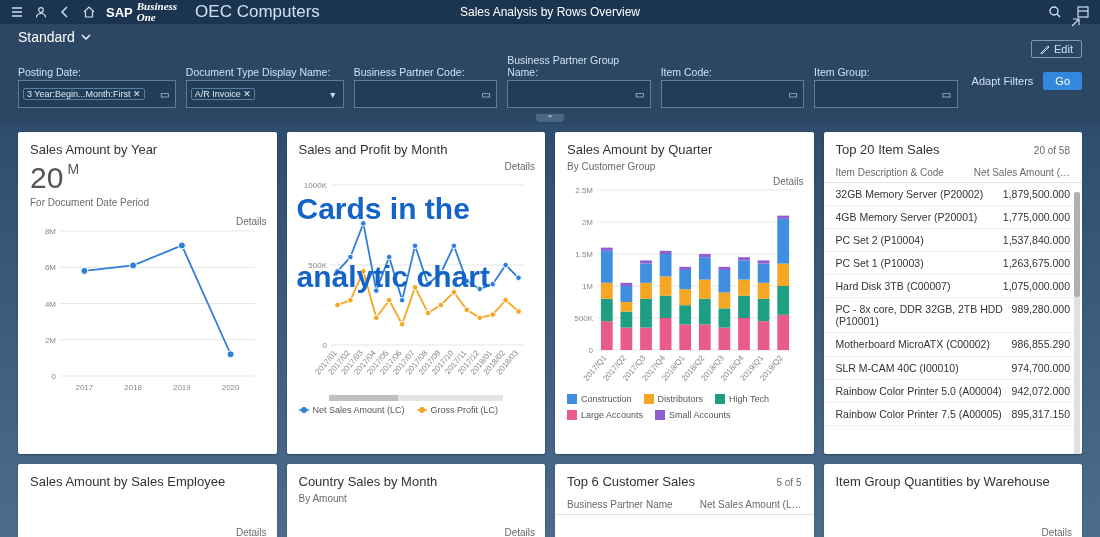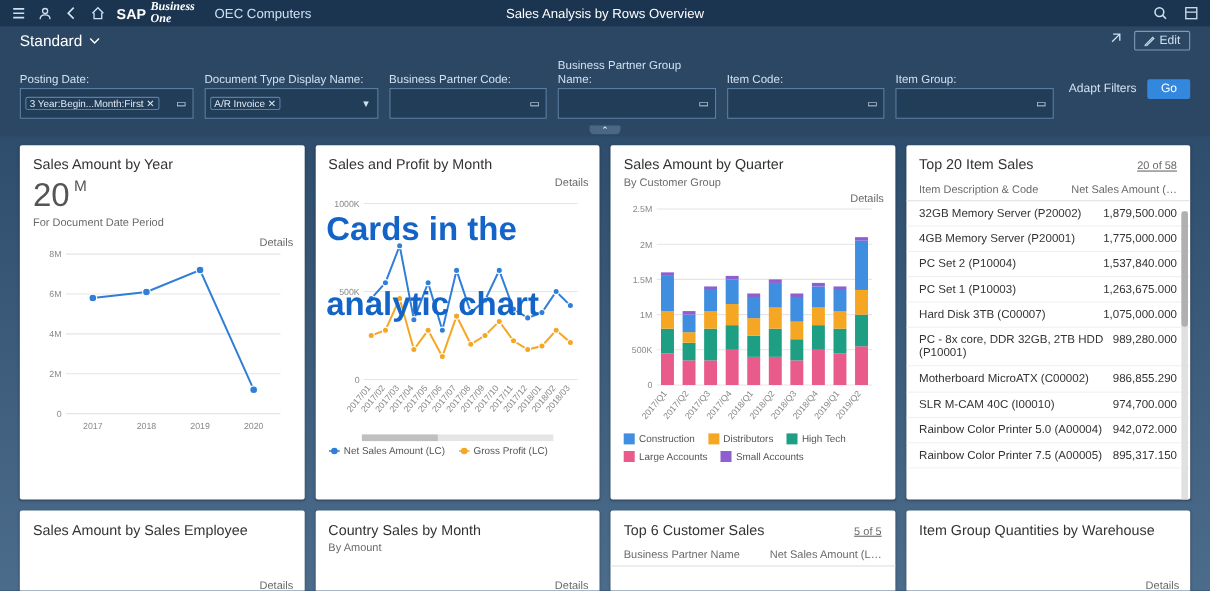--- a/index.html
+++ b/index.html
@@ -4,28 +4,28 @@
 <style>
   * { box-sizing: border-box; margin: 0; padding: 0; }
   html, body { width: 1100px; height: 537px; font-family: "72", Arial, sans-serif; background: #2c4764; overflow: hidden; }
   body { display: flex; flex-direction: column; color: #fff; font-size: 12px; }
 
   
   .topbar { display: flex; align-items: center; height: 24px; padding: 0 10px; background: #1b3450; gap: 10px; }
   .topbar .tb-icon { width: 14px; height: 14px; display: inline-flex; align-items: center; justify-content: center; color: #cfe0f1; }
   .topbar .logo { display: inline-flex; align-items: center; gap: 4px; font-weight: bold; font-size: 13px; }
   .topbar .logo .bo { font-family: serif; font-style: italic; font-size: 11px; line-height: 1; }
-  .topbar .company { font-size: 12px; color: #cfe0f1; margin-left: 8px; }
+  .topbar .company { font-size: 17px; color: #cfe0f1; margin-left: 8px; }
   .topbar .title { position: absolute; left: 0; right: 0; text-align: center; font-size: 12px; color: #fff; pointer-events: none; }
   .topbar .right { margin-left: auto; display: flex; gap: 14px; }
 
   
   .variantbar { display: flex; align-items: center; height: 26px; padding: 0 18px; }
   .variantbar .variant { font-size: 14px; color: #fff; display: flex; align-items: center; gap: 6px; }
-  .variantbar .right { margin-left: auto; display: flex; align-items: flex-start; gap: 10px; }
+  .variantbar .right { margin-left: auto; display: flex; align-items: flex-end; gap: 10px; flex-direction: column; }
   .variantbar .editbtn { border: 1px solid #7e9ab6; padding: 2px 8px; font-size: 11px; color: #cfe0f1; background: transparent; border-radius: 2px; display: inline-flex; align-items: center; gap: 4px; }
 
   
   .filterbar { display: flex; gap: 10px; padding: 4px 18px 6px; align-items: flex-end; flex-wrap: nowrap; }
   .filter { display: flex; flex-direction: column; gap: 2px; flex: 1 1 0; min-width: 0; }
   .filter label { font-size: 10.5px; color: #cfe0f1; }
   .filter .field { height: 28px; border: 1px solid #5a7ea2; background: #223d58; display: flex; align-items: center; padding: 0 4px; gap: 4px; position: relative; }
   .filter .field .token { background: #30,; }
   .filter .field input { flex: 1; background: transparent; border: none; color: #fff; font-size: 10px; outline: none; min-width: 0; }
   .filter .field .vh { width: 12px; height: 12px; color: #cfe0f1; display: inline-flex; align-items: center; justify-content: center; font-size: 10px; }
@@ -36,21 +36,21 @@
   .collapse-handle { height: 10px; display: flex; justify-content: center; }
   .collapse-handle span { width: 28px; height: 8px; background: #4a6885; border-radius: 0 0 4px 4px; display: flex; align-items: center; justify-content: center; font-size: 8px; }
 
   
   .cards { flex: 1; display: grid; grid-template-columns: repeat(4, 1fr); grid-auto-rows: auto; gap: 10px; padding: 8px 18px 0; overflow: hidden; background: linear-gradient(#2e4d6c,#4c6c8c); }
   .card { background: #fff; color: #333; display: flex; flex-direction: column; border-radius: 2px; box-shadow: 0 1px 2px rgba(0,0,0,.3); min-height: 0; }
   .card.tall { height: 322px; }
   .card.short { height: 78px; }
   .card-head { padding: 10px 12px 4px; display: flex; align-items: baseline; }
   .card-head .ct { font-size: 13px; color: #333; }
-  .card-head .right { margin-left: auto; font-size: 10px; color: #6a6a6a; text-decoration: underline; }
+  .card-head .right { margin-left: auto; font-size: 10px; color: #6a6a6a; }
   .card-sub { padding: 0 12px 4px; font-size: 10px; color: #6a6a6a; }
   .card-body { flex: 1; padding: 4px 12px 8px; position: relative; min-height: 0; overflow: hidden; }
   .details { position: absolute; right: 10px; font-size: 10px; color: #6a6a6a; }
 
   .kpi-val { font-size: 30px; color: #555; padding: 0 12px; display: flex; align-items: flex-start; gap: 4px; }
   .kpi-val .unit { font-size: 14px; }
   .kpi-sub { padding: 2px 12px 4px; font-size: 10px; color: #6a6a6a; }
 
   svg { display: block; }
   .axis-lbl { font-size: 8px; fill: #888; }

